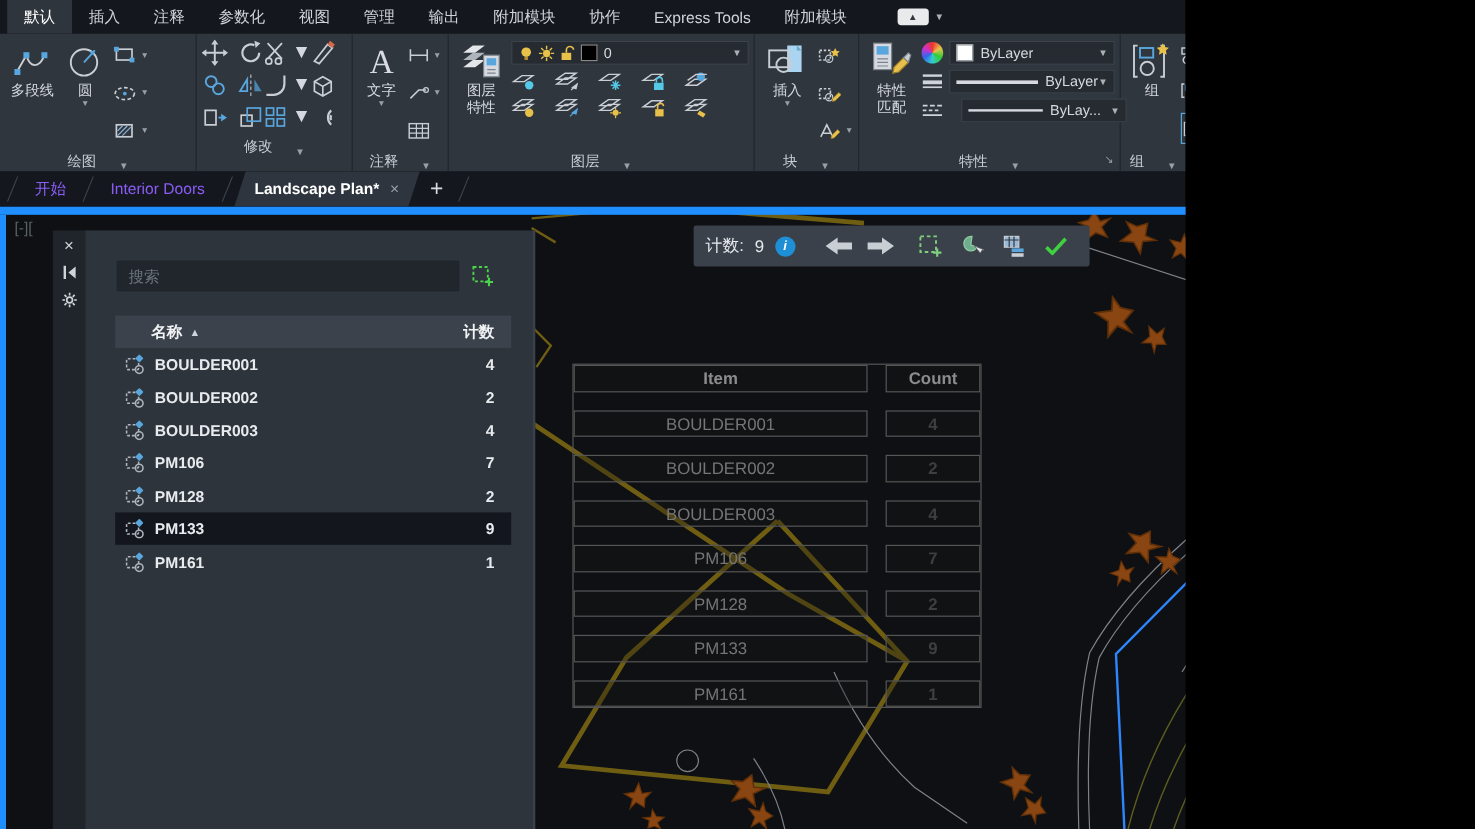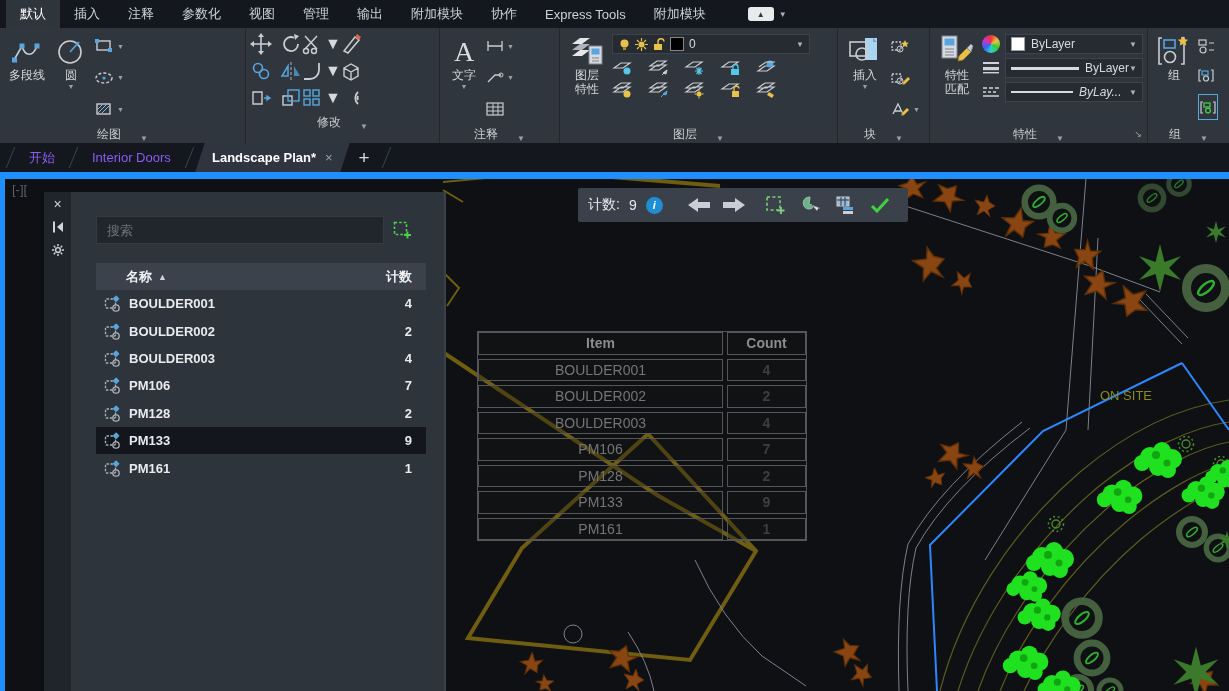--- a/index.html
+++ b/index.html
@@ -1,16 +1,16 @@
 <!DOCTYPE html>
 <html><head>
 <meta charset="utf-8">
 <style>
   html,body{margin:0;padding:0;background:#000;}
-  .app{position:relative;width:1229px;height:691px;overflow:hidden;
+  .app{position:relative;width:988px;height:691px;overflow:hidden;
        font-family:"Liberation Sans","DejaVu Sans",sans-serif;
        -webkit-font-smoothing:antialiased;color:#d4d9df;}
   
   .rtabs{position:absolute;top:0;left:0;width:100%;height:28px;background:#14181e;
          display:flex;align-items:stretch;padding-left:6px;box-sizing:border-box;}
   .rtab{display:flex;align-items:center;padding:0 14px;font-size:13px;color:#ced3d9;cursor:default;}
   .rtab.active{background:#2f353c;color:#fff;}
   .rib-collapse{display:flex;align-items:center;gap:5px;margin-left:28px;}
   .rib-collapse .pill{width:26px;height:14px;background:#e8eaec;border-radius:3px;display:flex;
                       align-items:center;justify-content:center;font-size:8px;color:#30363d;}
@@ -52,22 +52,22 @@
   .ftab .x{margin-left:9px;color:#9aa0a8;font-weight:normal;font-size:13px;}
   .fplus{display:flex;align-items:center;padding:0 10px;font-size:19px;color:#d6dae0;}
   
   .canvas{position:absolute;top:172px;left:0;width:1229px;height:519px;background:#0e1013;overflow:hidden;}
   .blue-top{position:absolute;top:0;left:0;width:100%;height:7px;background:#1f8fff;z-index:6;}
   .blue-left{position:absolute;top:7px;left:0;width:5px;height:512px;background:#1f8fff;z-index:6;}
   .vplabel{position:absolute;left:12px;top:10px;font-size:13px;color:#596066;z-index:1;}
   .geo{position:absolute;left:0;top:0;z-index:1;}
   
   .gtable{position:absolute;left:477px;top:131px;z-index:2;display:grid;
-          grid-template-columns:245px 79px;grid-auto-rows:22.5px;gap:4px;
-          border:1px solid #565656;padding:0;background:transparent;margin-top:28px;}
+          grid-template-columns:245px 79px;grid-auto-rows:22.5px;gap:15px;
+          border:1px solid #565656;padding:0;background:transparent;}
   .gcell{border:1px solid #565656;display:flex;align-items:center;justify-content:center;
          font-size:14px;color:#757575;background:rgba(22,22,22,.35);}
   .ghead{color:#8c8c8c;font-weight:bold;}
   .gnum{color:#3f3f3f;font-weight:bold;}
   
   .ctoolbar{position:absolute;left:578px;top:16px;width:330px;height:34px;background:#3a414a;
             border-radius:2px;z-index:5;display:flex;align-items:center;padding:0 10px;box-sizing:border-box;gap:9px;}
   .ctoolbar .clabel{font-size:14px;color:#e8ebee;}
   .ctoolbar .cval{font-size:14px;color:#e8ebee;}
   .tbtn{display:flex;align-items:center;justify-content:center;width:26px;height:26px;}
@@ -473,21 +473,21 @@
                   <rect x="1" y="6" width="16" height="3.2" fill="#cfd4da"></rect>
                   <rect x="1" y="11" width="16" height="1.4" fill="#cfd4da"></rect>
                 </svg>
               </span>
             <div class="drop" style="width:138px">
               <span class="lwline"></span>
               <span>ByLayer</span>
               <span class="car">▼</span>
             </div>
           </div>
-          <div style="display:flex;align-items:center;gap:5px;font-style:italic;">
+          <div style="display:flex;align-items:center;gap:15px;">
             <span class="ic">
                 <svg width="18" height="14" viewBox="0 0 18 14">
                   <path d="M1 3 h4 m2 0 h4 m2 0 h4 M1 7 h3 m2 0 h3 m2 0 h3 M1 11 h16" stroke="#cfd4da" stroke-width="1.4" fill="none"></path>
                 </svg>
               </span>
             <div class="drop" style="width:138px">
               <span class="ltline"></span>
               <span>ByLay...</span>
               <span class="car">▼</span>
             </div>

